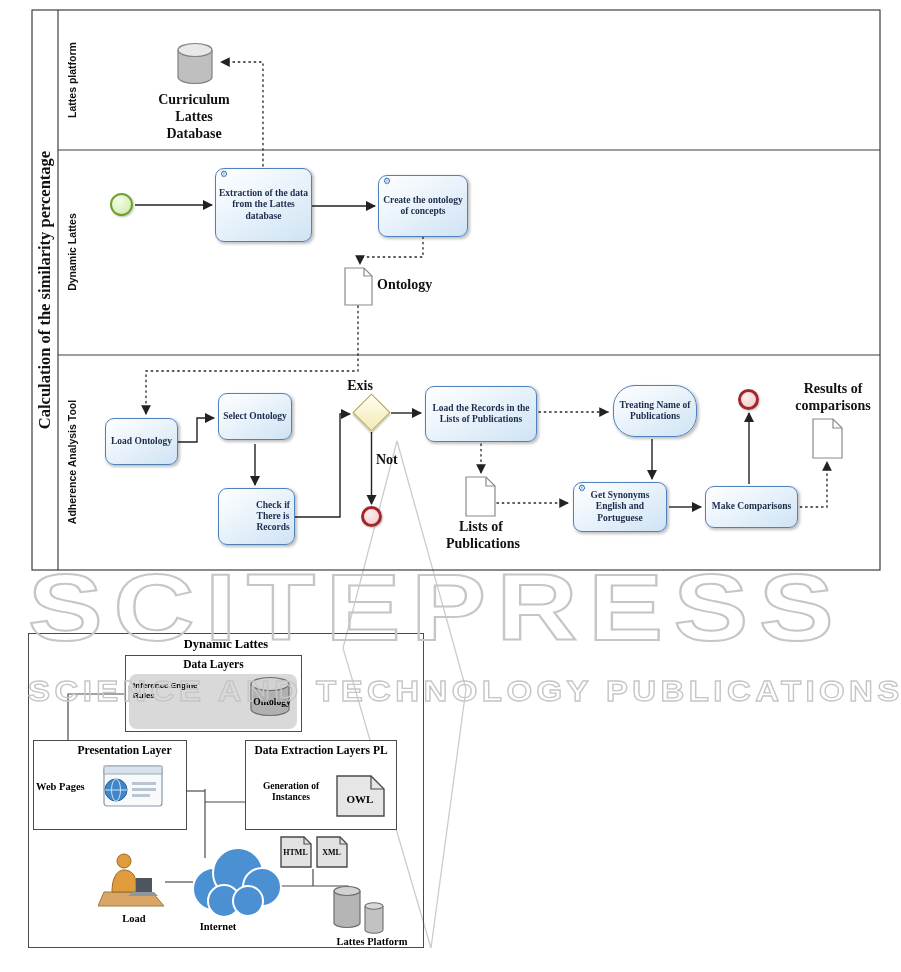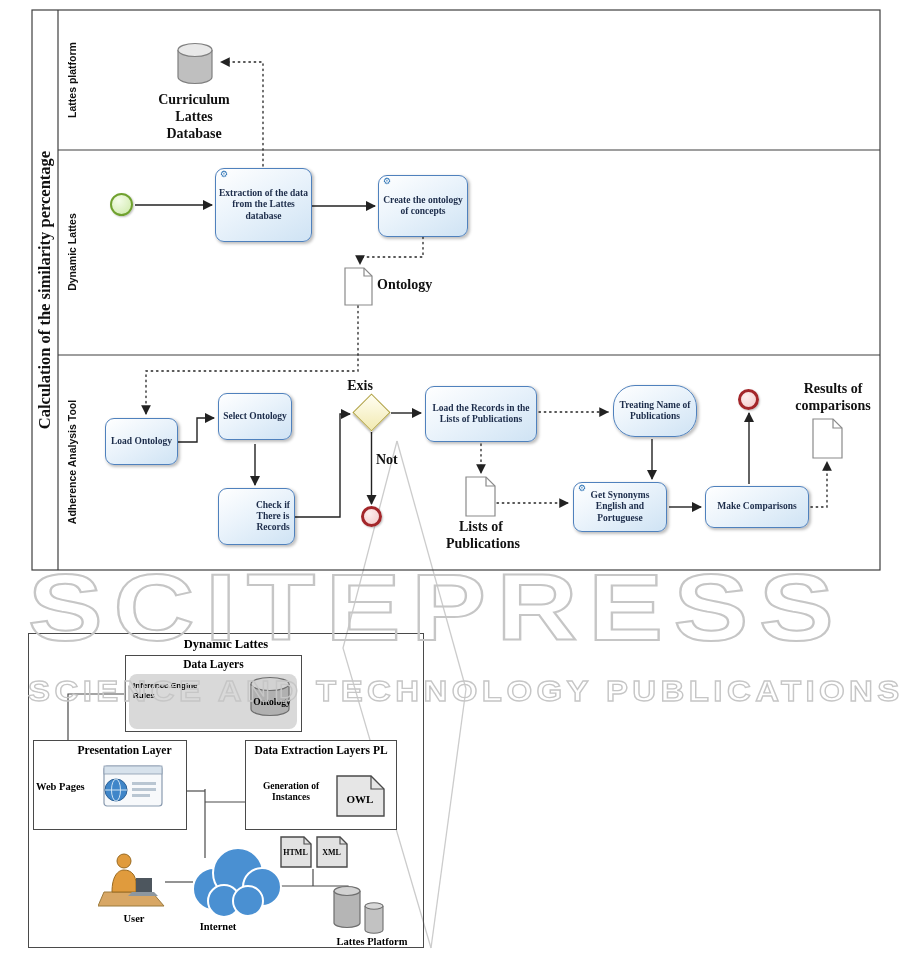--- a/index.html
+++ b/index.html
@@ -172,21 +172,21 @@
 
   <div class="task" style="left:613px; top:385px; width:84px; height:52px;border-radius:22px;">
     <span>Treating Name of Publications</span>
   </div>
 
   <div class="task" style="left:573px; top:482px; width:94px; height:50px;">
     <span class="gear">⚙</span>
     <span>Get Synonyms English and Portuguese</span>
   </div>
 
-  <div class="task" style="left:705px; top:486px; width:104px; height:42px;">
+  <div class="task" style="left:705px; top:486px; width:93px; height:42px;">
     <span>Make Comparisons</span>
   </div>
 
   <div class="event end" style="left:738px; top:389px;"></div>
 
   <div class="lbl" style="left:791px; top:381px; width:84px;">Results of comparisons</div>
 
   <div class="archbox" style="left:28px; top:633px; width:396px; height:315px; background:transparent;"></div>
   <div class="archtitle" style="left:28px; top:637px; width:396px; font-size:12.5px;">Dynamic Lattes</div>
 
@@ -246,21 +246,21 @@
     <circle cx="68" cy="58" r="15" fill="#4a90d2" stroke="#ffffff" stroke-width="2"></circle>
   </svg>
 
   <svg class="layer" style="left:98px; top:848px;" width="72" height="66" viewBox="0 0 72 66">
     <polygon points="6,44 54,44 66,58 0,58" fill="#d8a765" stroke="#9c7a3c" stroke-width="1"></polygon>
     <circle cx="26" cy="13" r="7" fill="#e09b3d" stroke="#9a6a20" stroke-width="1"></circle>
     <path d="M14 44 C14 28 20 22 26 22 C34 22 38 28 38 36 L38 44 Z" fill="#e09b3d" stroke="#9a6a20" stroke-width="1"></path>
     <polygon points="38,30 54,30 54,44 38,44" fill="#4d565e"></polygon>
     <polygon points="34,44 56,44 60,48 30,48" fill="#8d979f"></polygon>
   </svg>
-  <div class="archsmall" style="left:112px; top:913px; width:44px; font-size:10.5px;">User</div>
+  <div class="archsmall" style="left:112px; top:913px; width:44px; font-size:10.5px;">Load</div>
   <div class="archsmall" style="left:190px; top:921px; width:56px; font-size:10.5px;">Internet</div>
 
   <svg class="layer" style="left:332px; top:884px;" width="56" height="52" viewBox="0 0 56 52">
     <path d="M2 7 v32 a13 4.5 0 0 0 26 0 v-32" fill="#b5b5b5" stroke="#6e6e6e" stroke-width="1.2"></path>
     <ellipse cx="15" cy="7" rx="13" ry="4.5" fill="#d2d2d2" stroke="#6e6e6e" stroke-width="1.2"></ellipse>
     <path d="M33 22 v24 a9 3.2 0 0 0 18 0 v-24" fill="#c2c2c2" stroke="#6e6e6e" stroke-width="1.1"></path>
     <ellipse cx="42" cy="22" rx="9" ry="3.2" fill="#d8d8d8" stroke="#6e6e6e" stroke-width="1.1"></ellipse>
   </svg>
   <div class="archsmall" style="left:322px; top:936px; width:100px; font-size:10.5px;">Lattes Platform</div>
 

